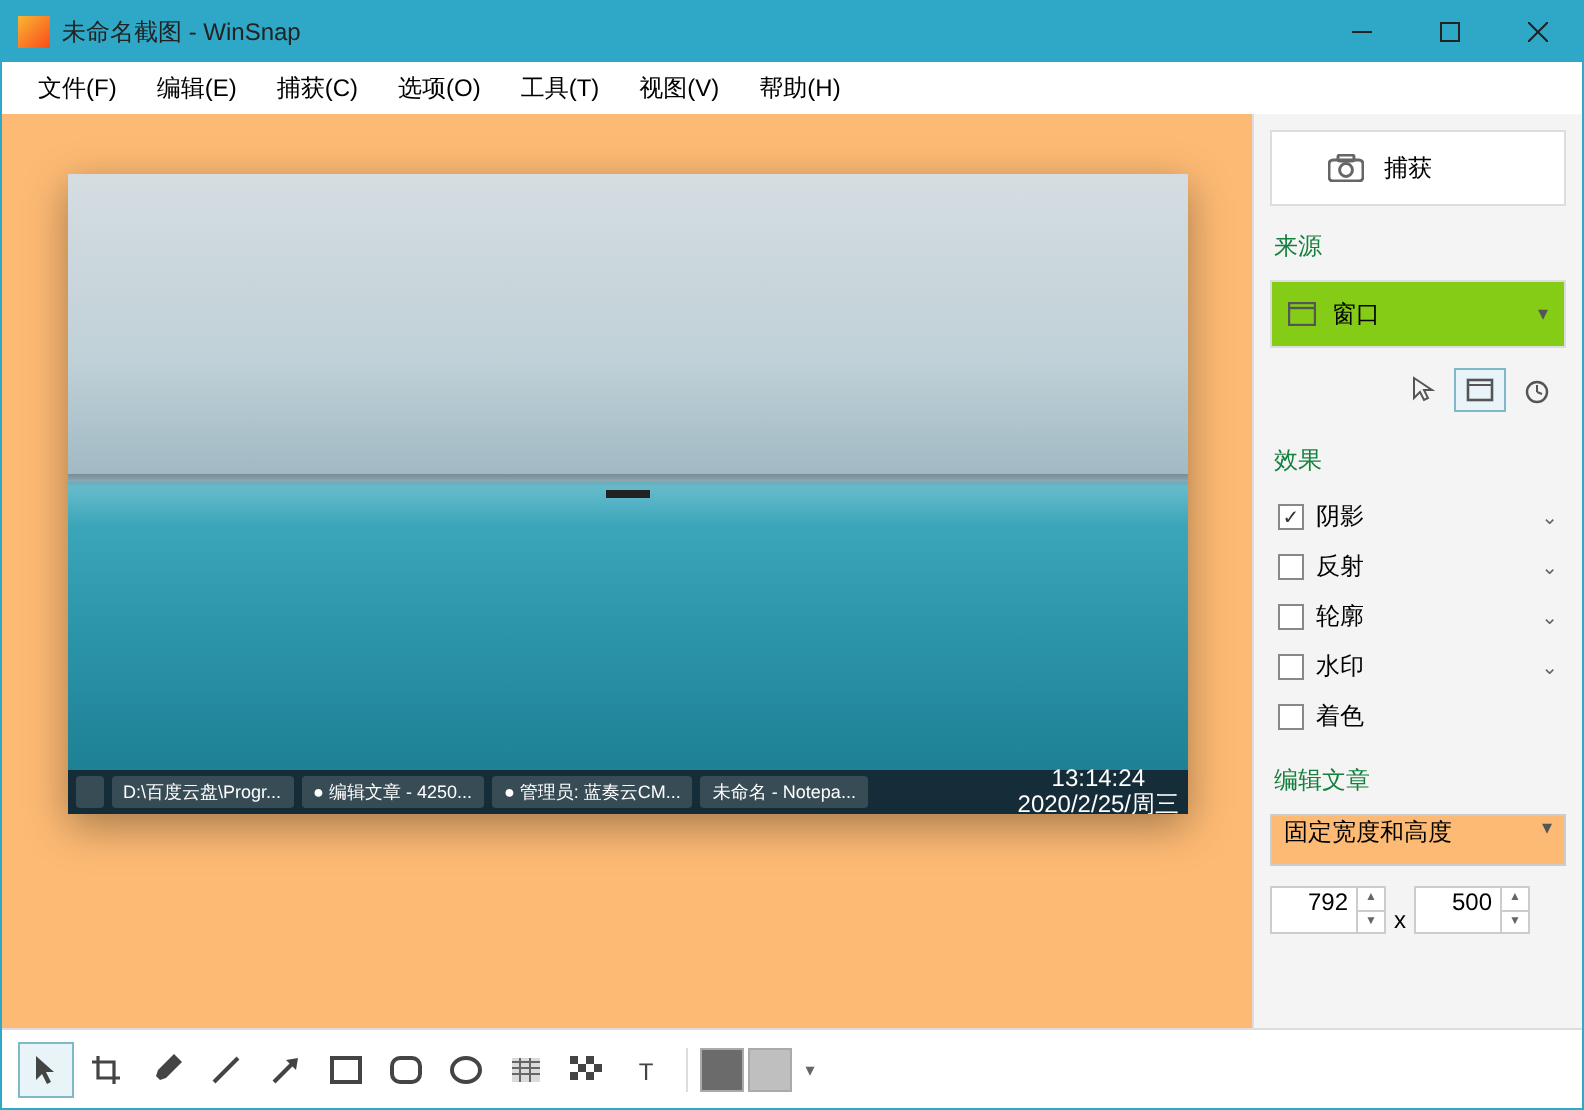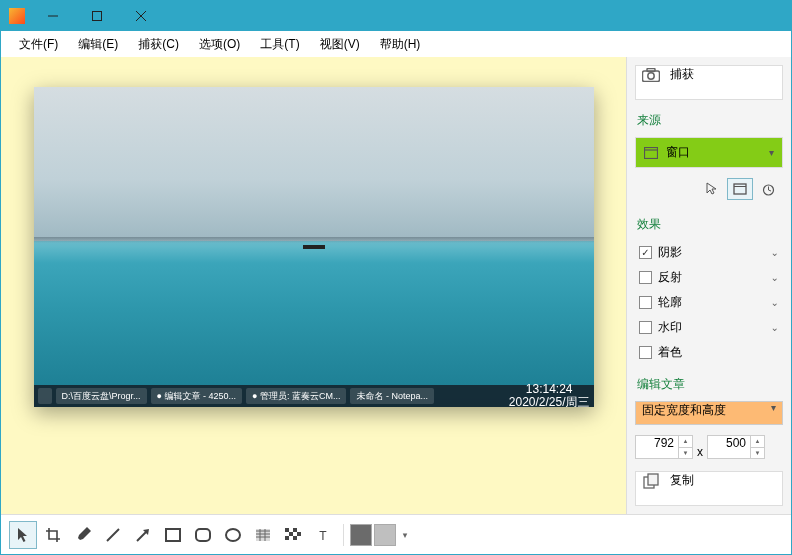--- a/index.html
+++ b/index.html
@@ -4,31 +4,31 @@
 <style>
 * { box-sizing: border-box; margin: 0; padding: 0; font-family: "Microsoft YaHei", "Segoe UI", sans-serif; font-size: 12px; }
 body { background: #fff; width: 792px; height: 555px; overflow: hidden; border: 1px solid #2fa7c6; }
 .titlebar { height: 30px; background: #2fa7c6; display: flex; align-items: center; padding: 0 0 0 8px; color: #222; }
 .titlebar .app-icon { width: 16px; height: 16px; background: linear-gradient(135deg,#f7b733,#fc4a1a); margin-right: 6px; }
 .titlebar .title { flex: 1; font-size: 12px; }
 .titlebar .win-btn { width: 44px; height: 30px; display: flex; align-items: center; justify-content: center; cursor: pointer; }
 .menubar { height: 26px; display: flex; align-items: flex-end; padding: 0 10px; gap: 4px; background: #fff; }
 .menubar .menu-item { padding: 4px 8px; cursor: pointer; }
 .main { display: flex; height: 457px; }
-.canvas-area { flex: 1; background: #fef9c3; display: flex; flex-direction: column; }
+.canvas-area { flex: 1; background: #fdba74; display: flex; flex-direction: column; }
 .canvas-view { flex: 1; padding: 30px 20px 10px 20px; display: flex; align-items: flex-start; justify-content: center; }
 .screenshot { width: 560px; height: 320px; box-shadow: 0 6px 20px rgba(0,0,0,0.35); background: linear-gradient(to bottom, #c8d4da 0%, #b8c9d1 35%, #5fb8c9 50%, #3ba5ba 55%, #2d96ab 70%, #1a7a8f 100%); position: relative; overflow: hidden; }
 .screenshot::before { content:""; position:absolute; top:0; left:0; right:0; height:48%; background: linear-gradient(to bottom, #d5dde1, #c0d1d8 60%, #9fb8c2); }
 .screenshot .horizon { position:absolute; top:47%; left:0; right:0; height:6px; background: linear-gradient(to bottom, rgba(90,110,120,0.6), transparent); }
 .screenshot .boat { position:absolute; top:50%; left:50%; width:22px; height:4px; background:#222; transform: translate(-50%,-50%); }
 .taskbar { position:absolute; bottom:0; left:0; right:0; height:22px; background: rgba(20,30,40,0.85); display:flex; align-items:center; padding:0 4px; gap:4px; }
 .taskbar .tb-item { height:16px; background: rgba(255,255,255,0.15); border-radius:2px; padding:0 6px; font-size:9px; color:#fff; display:flex; align-items:center; }
 .taskbar .tb-right { margin-left:auto; font-size:9px; color:#fff; text-align:center; line-height:1.1; }
 .sidepanel { width: 165px; background: #f4f4f4; border-left: 1px solid #ddd; padding: 8px; display: flex; flex-direction: column; gap: 6px; }
-.panel-btn { height: 38px; background: #fff; border: 1px solid #ddd; display: flex; gap: 10px; padding: 0 6px; cursor: pointer; }
+.panel-btn { height: 38px; background: #fff; border: 1px solid #ddd; display: flex; align-items: center; gap: 10px; padding: 0 28px; cursor: pointer; }
 .panel-btn .icon { width: 18px; height: 18px; display:flex; align-items:center; justify-content:center; color:#666; }
 .section-label { font-size: 12px; color: #15803d; margin-top: 4px; padding: 2px 2px; }
 .source-row { height: 34px; background: #84cc16; border: 1px solid #ddd; display: flex; align-items: center; padding: 0 8px; gap: 8px; cursor: pointer; }
 .source-row .chev { margin-left: auto; font-size: 10px; color: #555; }
 .tool-row { display: flex; justify-content: flex-end; gap: 2px; padding: 4px 2px; }
 .tool-row .mini { width: 26px; height: 22px; display:flex; align-items:center; justify-content:center; border:1px solid transparent; cursor:pointer; color:#555; }
 .tool-row .mini.active { border:1px solid #7fb8c9; background:#e8f4f8; }
 .effects { display:flex; flex-direction:column; gap:2px; }
 .effect-row { height: 23px; display: flex; align-items: center; padding: 0 4px; cursor:pointer; }
 .effect-row .cb { width:13px; height:13px; border:1px solid #888; margin-right:6px; display:flex; align-items:center; justify-content:center; font-size:10px; color:#333; background:#fff; }
@@ -45,20 +45,21 @@
 .toolbar .tb-btn.active { background:#e8f4f8; border:1px solid #7fb8c9; }
 .toolbar .sep { width:1px; height:22px; background:#ddd; margin:0 4px; }
 .toolbar .swatch { width:22px; height:22px; border:1px solid #aaa; cursor:pointer; }
 svg { display:block; }
 </style>
 </head>
 <body>
 
 <div class="titlebar">
   <div class="app-icon"></div>
+  <div class="title">未命名截图 - WinSnap</div>
   <div class="win-btn">
       <svg width="10" height="10">
         <line x1="0" y1="5" x2="10" y2="5" stroke="#222" stroke-width="1"></line>
       </svg>
     </div>
   <div class="win-btn">
       <svg width="10" height="10">
         <rect x="0.5" y="0.5" width="9" height="9" fill="none" stroke="#222" stroke-width="1"></rect>
       </svg>
     </div>
@@ -188,29 +189,20 @@
         <span>500</span>
         <div class="spin">
             <div>▲</div>
             <div>▼</div>
           </div>
       </div>
     </div>
 
     <div style="flex:1"></div>
 
-    <div class="panel-btn">
-      <span class="icon">
-          <svg width="16" height="16">
-            <rect x="1" y="4" width="10" height="11" fill="none" stroke="#666" stroke-width="1.3"></rect>
-            <rect x="5" y="1" width="10" height="11" fill="#f4f4f4" stroke="#666" stroke-width="1.3"></rect>
-          </svg>
-        </span>
-      <span>复制</span>
-    </div>
   </div>
 </div>
 
 <div class="toolbar">
   <div class="tb-btn active">
       <svg width="14" height="16">
         <path d="M2 1 L2 13 L5 10 L7.5 15 L9.5 14 L7 9 L11 9 Z" fill="#444"></path>
       </svg>
     </div>
   <div class="tb-btn">

